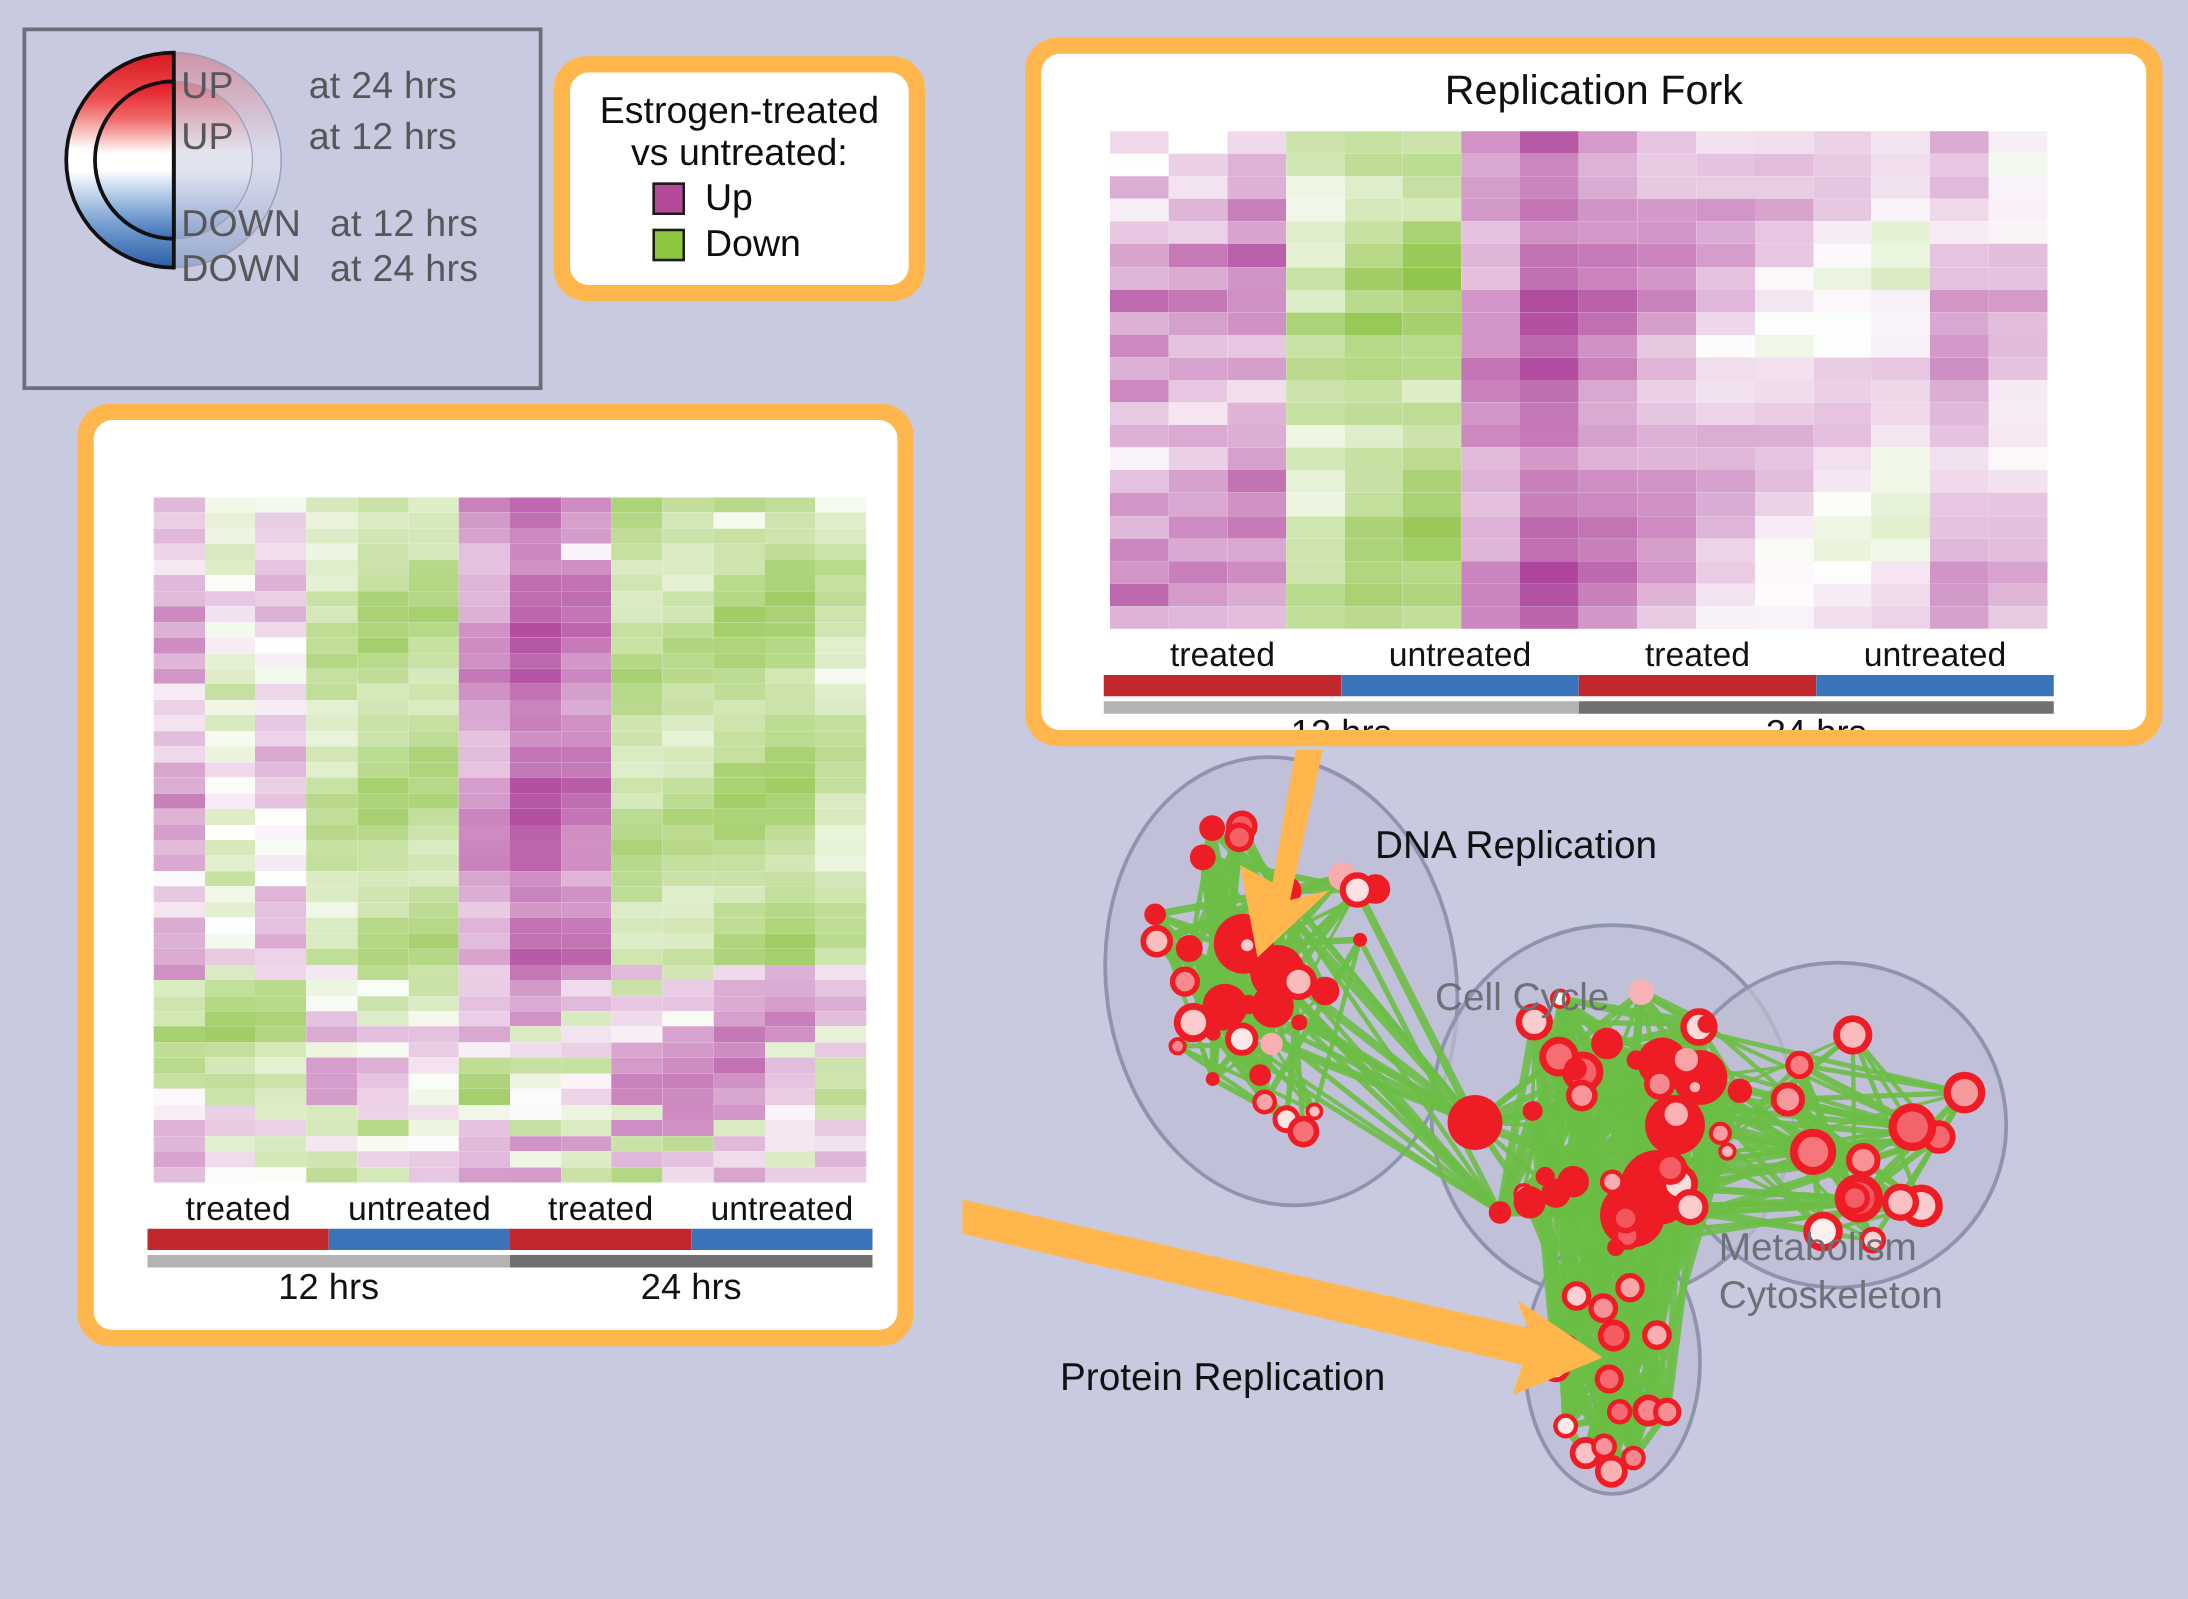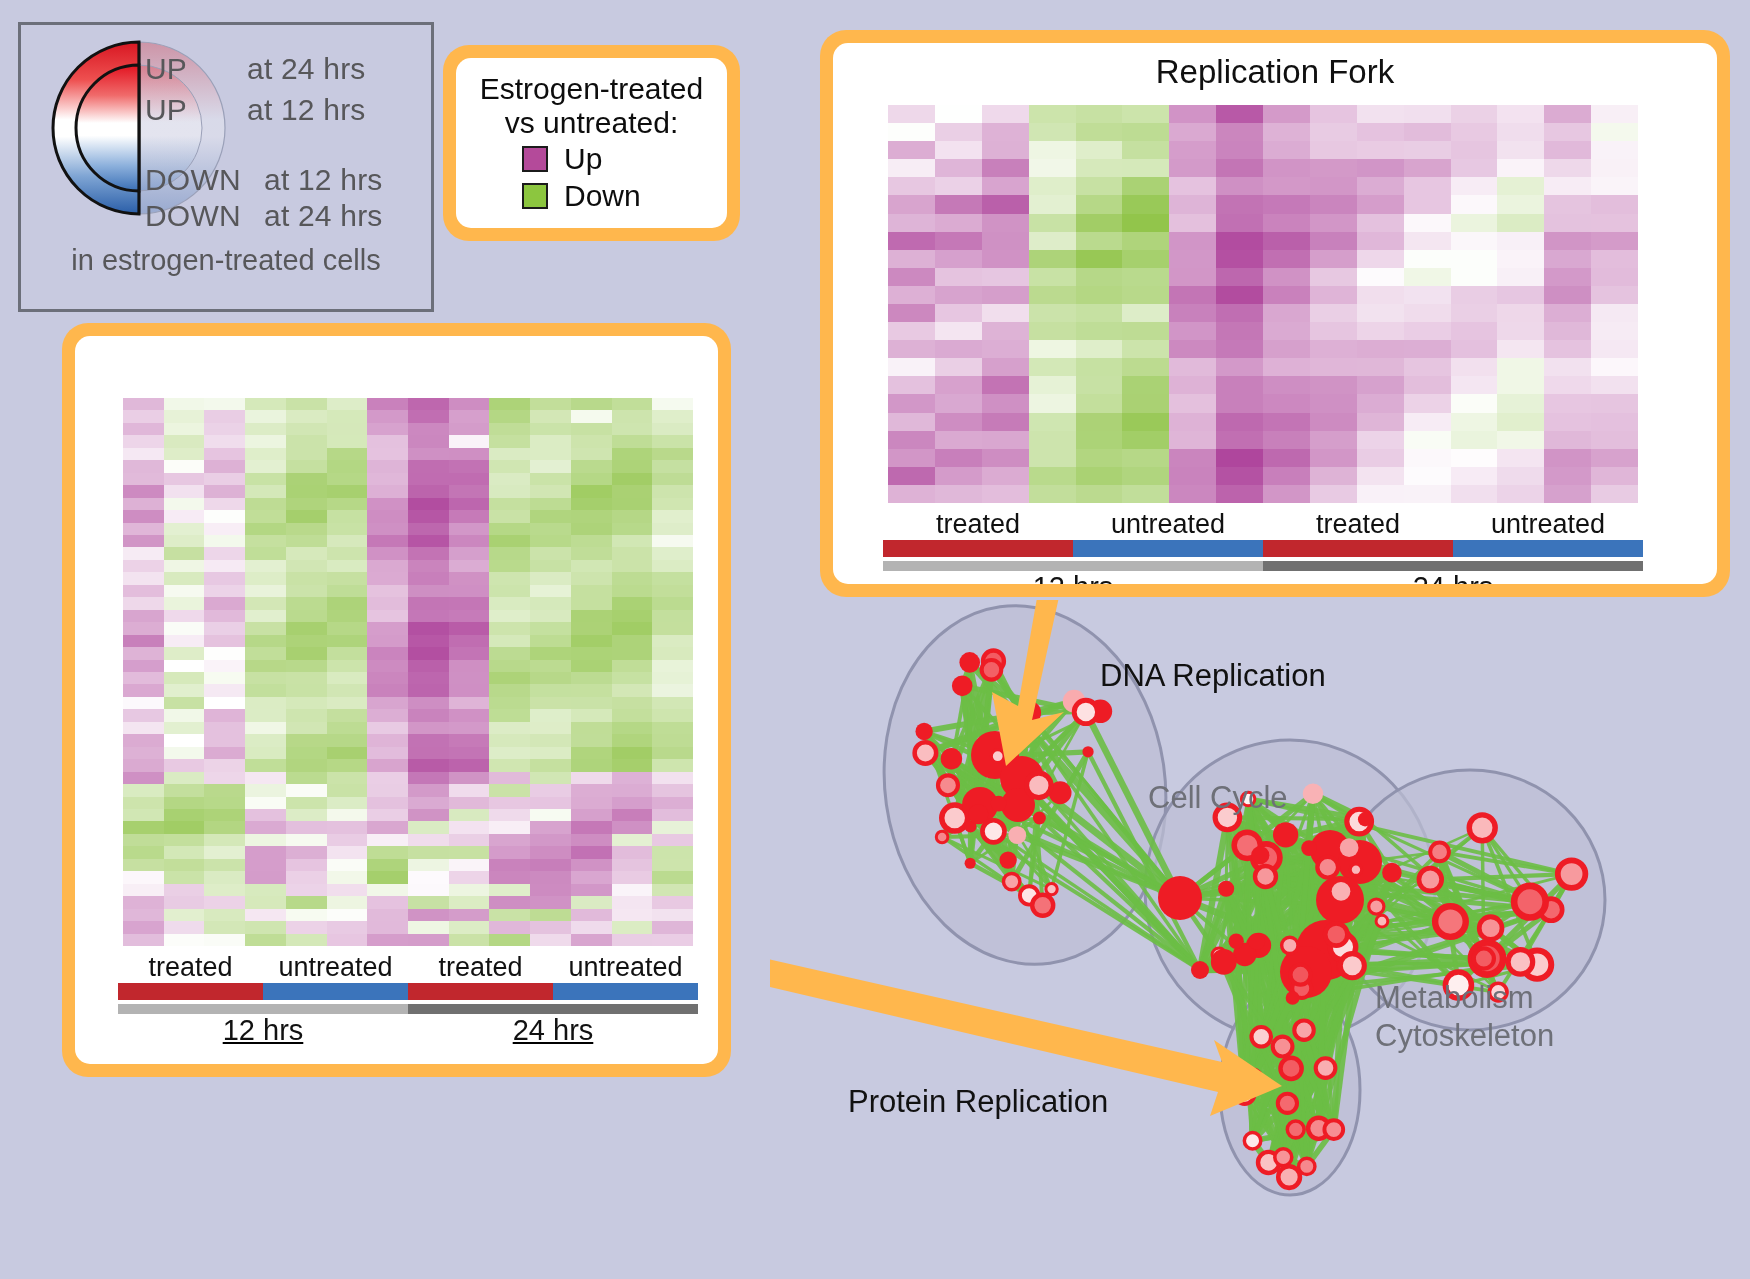--- a/index.html
+++ b/index.html
@@ -82,21 +82,21 @@
   .hm { display: grid; gap: 0; }
   .hm div { width: 100%; height: 100%; }
 
   
   .cond-labels { display: grid; grid-template-columns: repeat(4,1fr); }
   .cond-labels span {
     text-align: center; font-size: 27px; color: #111;
   }
   .cond-bar { display: grid; grid-template-columns: repeat(4,1fr); height: 17px; }
   .time-bar { display: grid; grid-template-columns: repeat(2,1fr); height: 10px; margin-top: 4px; }
-  .time-labels { display: grid; grid-template-columns: repeat(2,1fr); text-decoration: underline; }
+  .time-labels { display: grid; grid-template-columns: repeat(2,1fr); }
   .time-labels span { text-align: center; font-size: 29px; color: #111; }
 
   
   #network { position: absolute; left: 770px; top: 600px; width: 980px; height: 679px; }
   .net-label {
     position: absolute; white-space: nowrap; pointer-events: none;
   }
   .net-label.dark  { color: #111; font-size: 31px; }
   .net-label.gray  { color: #6e7078; font-size: 31px; }
 </style>
@@ -153,21 +153,20 @@
 
     <div class="wheel-label" style="left:124px; top:68px;">UP</div>
     <div class="wheel-label" style="left:226px; top:68px;">at 12 hrs</div>
 
     <div class="wheel-label" style="left:124px; top:138px;">DOWN</div>
     <div class="wheel-label" style="left:243px; top:138px;">at 12 hrs</div>
 
     <div class="wheel-label" style="left:124px; top:174px;">DOWN</div>
     <div class="wheel-label" style="left:243px; top:174px;">at 24 hrs</div>
 
-    <div class="wheel-foot" style="top:218px;">in estrogen-treated cells</div>
   </div>
 
   <div class="opanel" id="key-panel">
     <div class="inner">
       <div class="key-line">Estrogen-treated</div>
       <div class="key-line">vs untreated:</div>
       <div class="key-row">
         <span class="key-sw" id="sw-up" style="background: rgb(180, 74, 154);"></span>
         <span class="key-txt">Up</span>
       </div>

